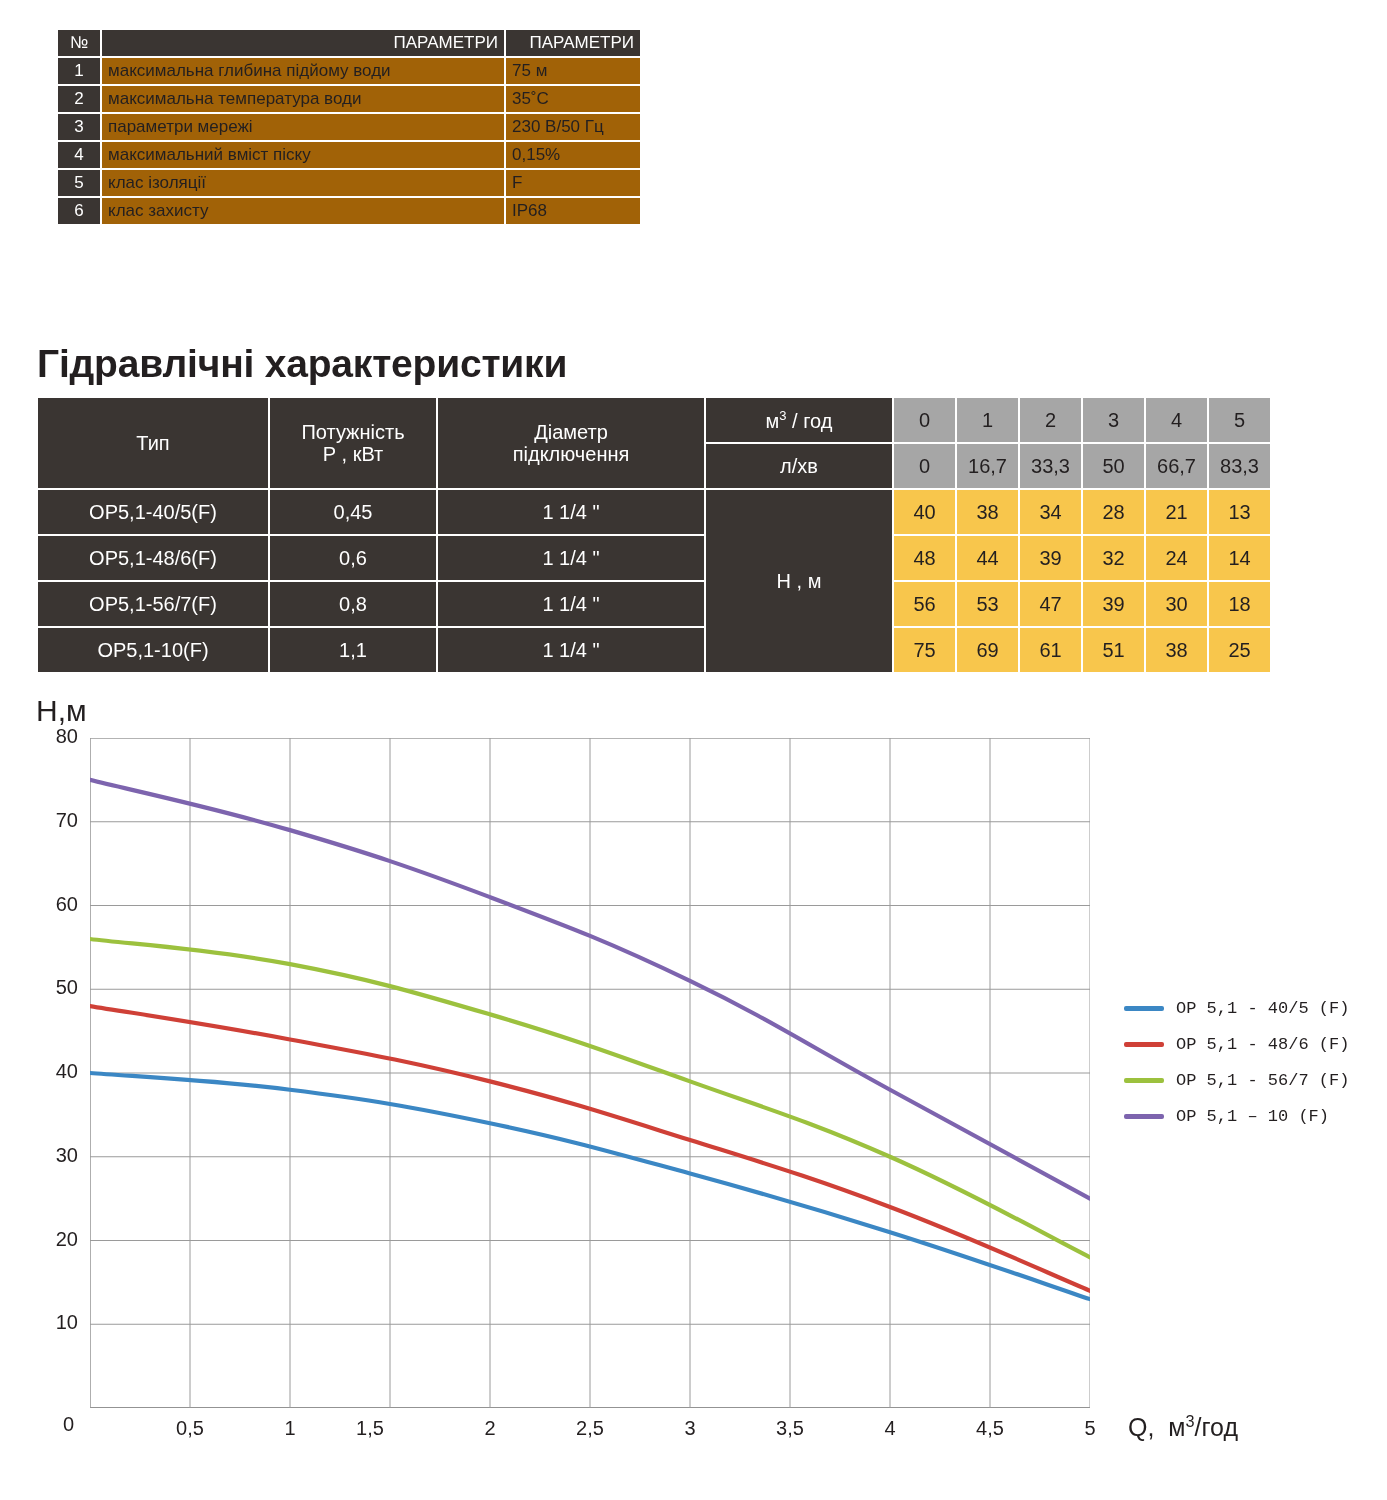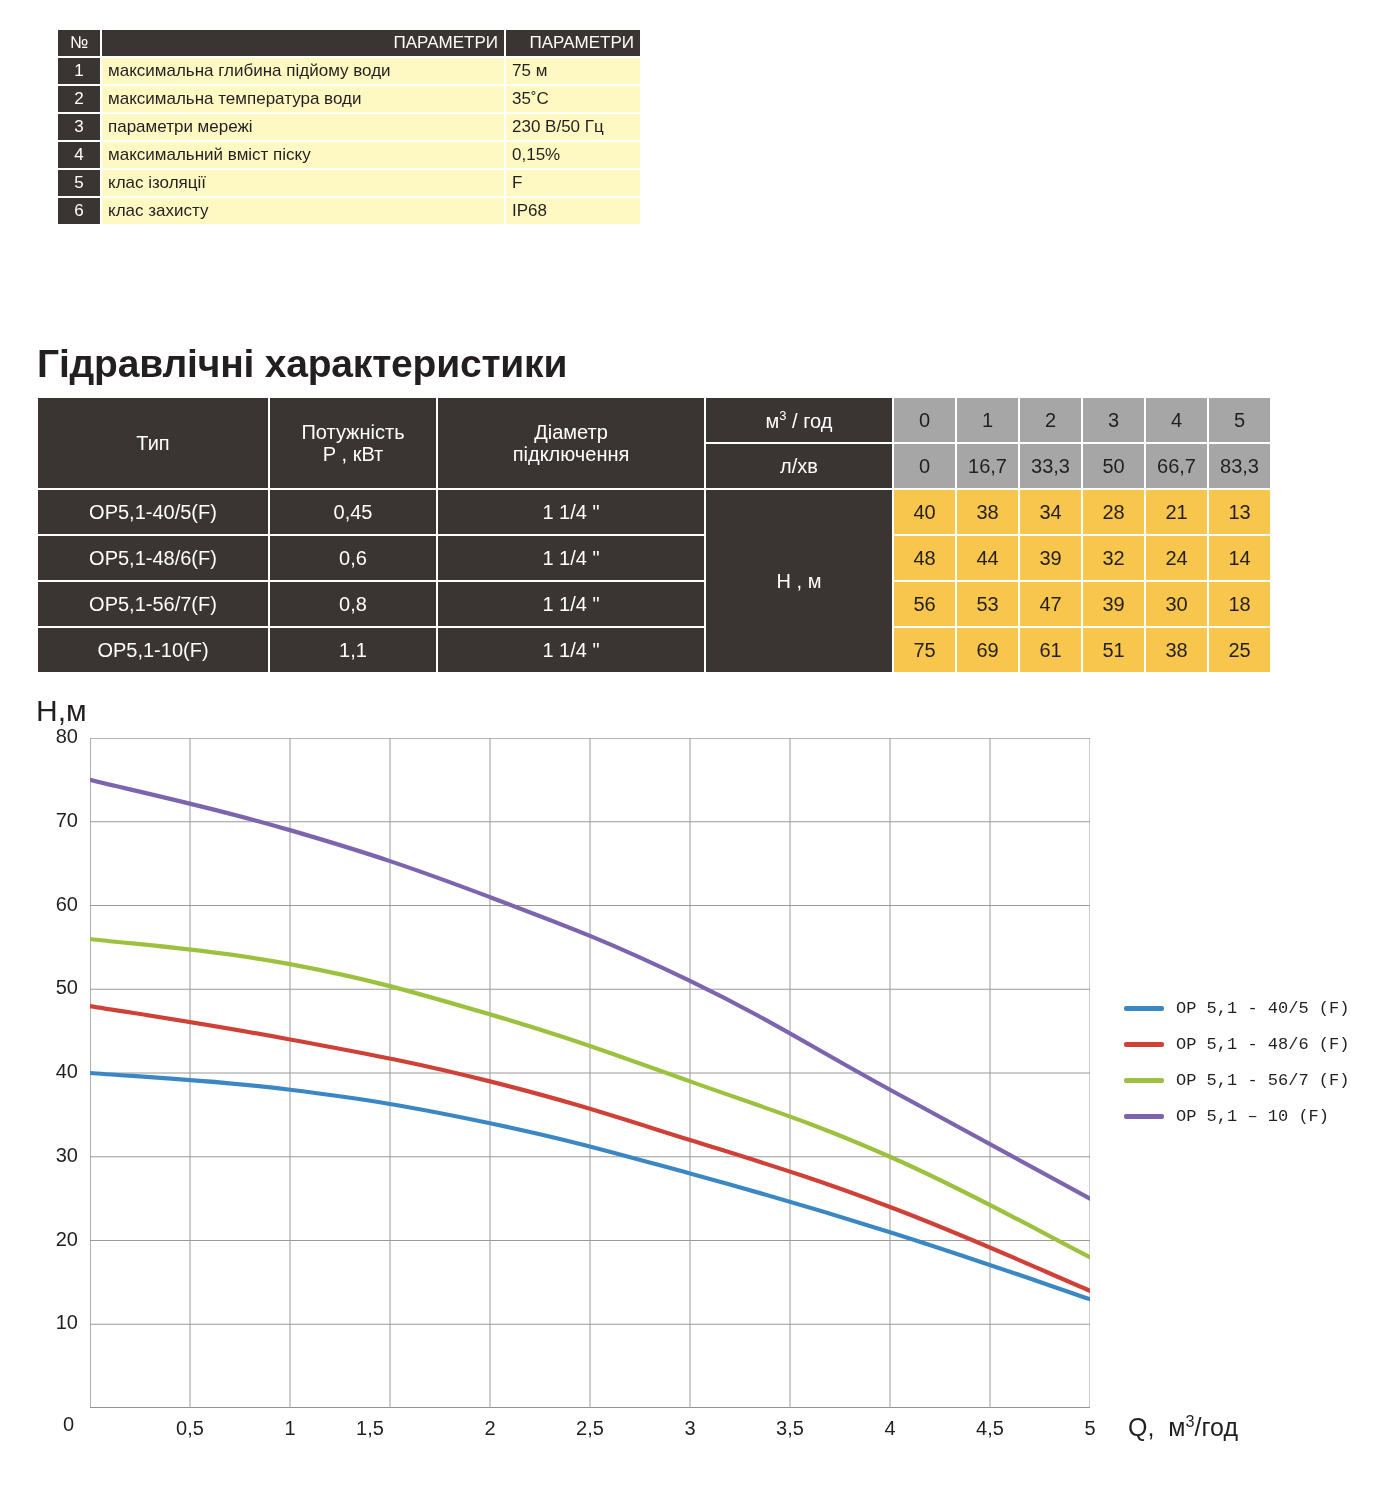--- a/index.html
+++ b/index.html
@@ -42,21 +42,21 @@
   .sp-dark {
     background: #3a3532;
     color: #ffffff;
     text-align: right;
   }
   .sp-num {
     width: 30px;
     text-align: center;
   }
   .sp-yellow {
-    background: #fef9c3;
+    background: #a16207;
     color: #231f20;
   }
   .sp-param {
     width: 390px;
   }
   .sp-val {
     width: 122px;
   }
 
   

